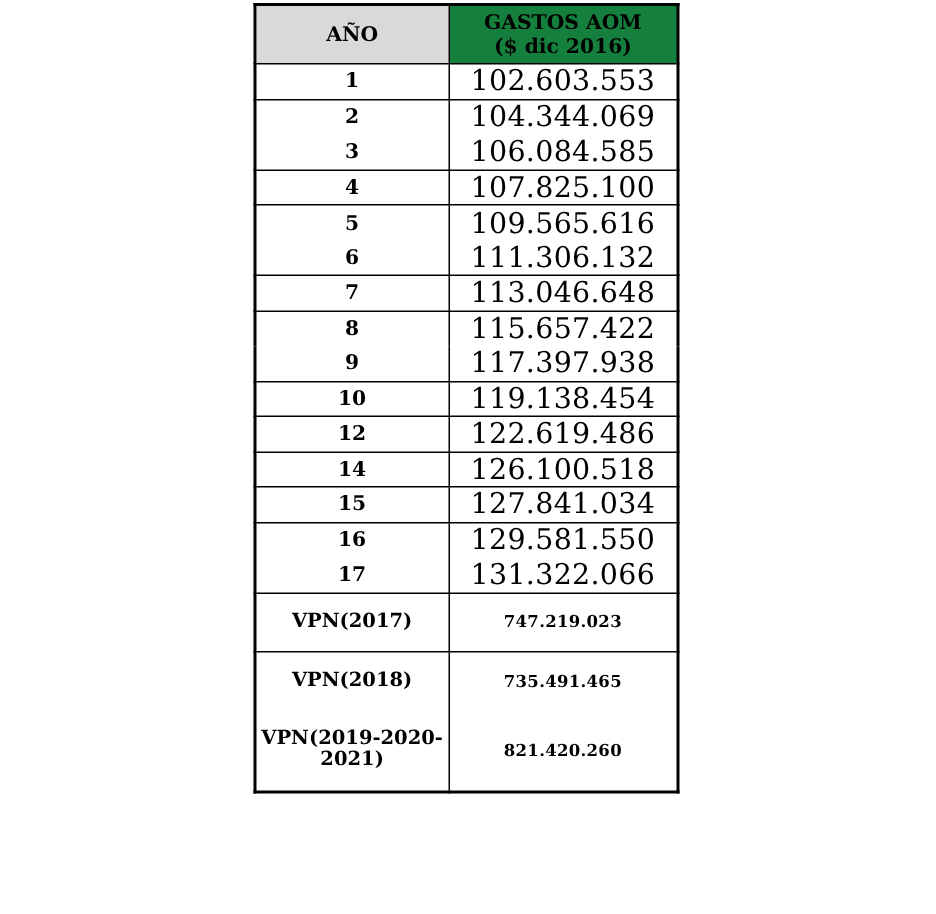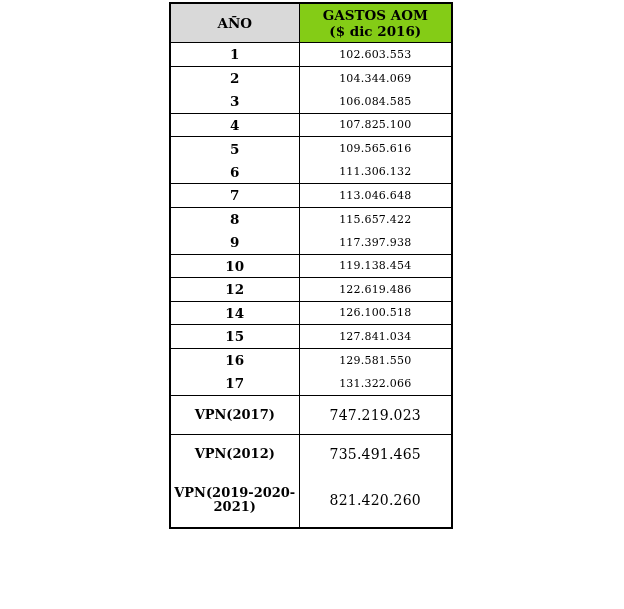--- a/index.html
+++ b/index.html
@@ -46,53 +46,53 @@
     border-bottom: 1px solid #000000;
   }
   
   tr.data-row { height: 23.5px; }
   tr.sep td { border-bottom: 1px solid #000000; }
   td.year-cell {
     font-weight: bold;
     font-size: 13.5px;
   }
   td.value-cell {
-    font-size: 11px;
+    font-size: 19px;
     letter-spacing: 0.2px;
     text-align: center;
   }
   
   tr.vpn-2017 { height: 22px; }
   tr.vpn-2018 { height: 21px; }
   tr.vpn-2019 { height: 37px; }
   td.vpn-label-cell {
     font-weight: bold;
     font-size: 13px;
     line-height: 14.5px;
     padding: 12px 2px;
   }
   td.vpn-value-cell {
-    font-weight: normal;
-    font-size: 14px;
+    font-weight: bold;
+    font-size: 11px;
     letter-spacing: 0.2px;
   }
 </style>
 </head>
 <body>
 
 <div class="page">
   <table class="aom-table">
     <colgroup>
       <col class="col-year">
       <col class="col-value">
     </colgroup>
     <thead>
       <tr>
         <th class="c-year" style="background: rgb(217, 217, 217);">AÑO</th>
-        <th class="c-value" style="background: #84cc16;">
+        <th class="c-value" style="background: #15803d;">
           <span>GASTOS AOM</span><br>
           <span>($ dic 2016)</span>
         </th>
       </tr>
     </thead>
     <tbody id="table-body">
         <tr class="data-row sep">
           <td class="c-year year-cell">1</td>
           <td class="c-value value-cell">102.603.553</td>
         </tr>
@@ -150,21 +150,21 @@
         </tr>
         <tr class="data-row sep">
           <td class="c-year year-cell">17</td>
           <td class="c-value value-cell">131.322.066</td>
         </tr>
         <tr class="vpn-2017 sep">
           <td class="c-year vpn-label-cell">VPN(2017)</td>
           <td class="c-value vpn-value-cell">747.219.023</td>
         </tr>
         <tr class="vpn-2018">
-          <td class="c-year vpn-label-cell">VPN(2012)</td>
+          <td class="c-year vpn-label-cell">VPN(2018)</td>
           <td class="c-value vpn-value-cell">735.491.465</td>
         </tr>
         <tr class="vpn-2019">
           <td class="c-year vpn-label-cell">VPN(2019-2020-2021)</td>
           <td class="c-value vpn-value-cell">821.420.260</td>
         </tr>
       </tbody>
   </table>
 </div>
 

